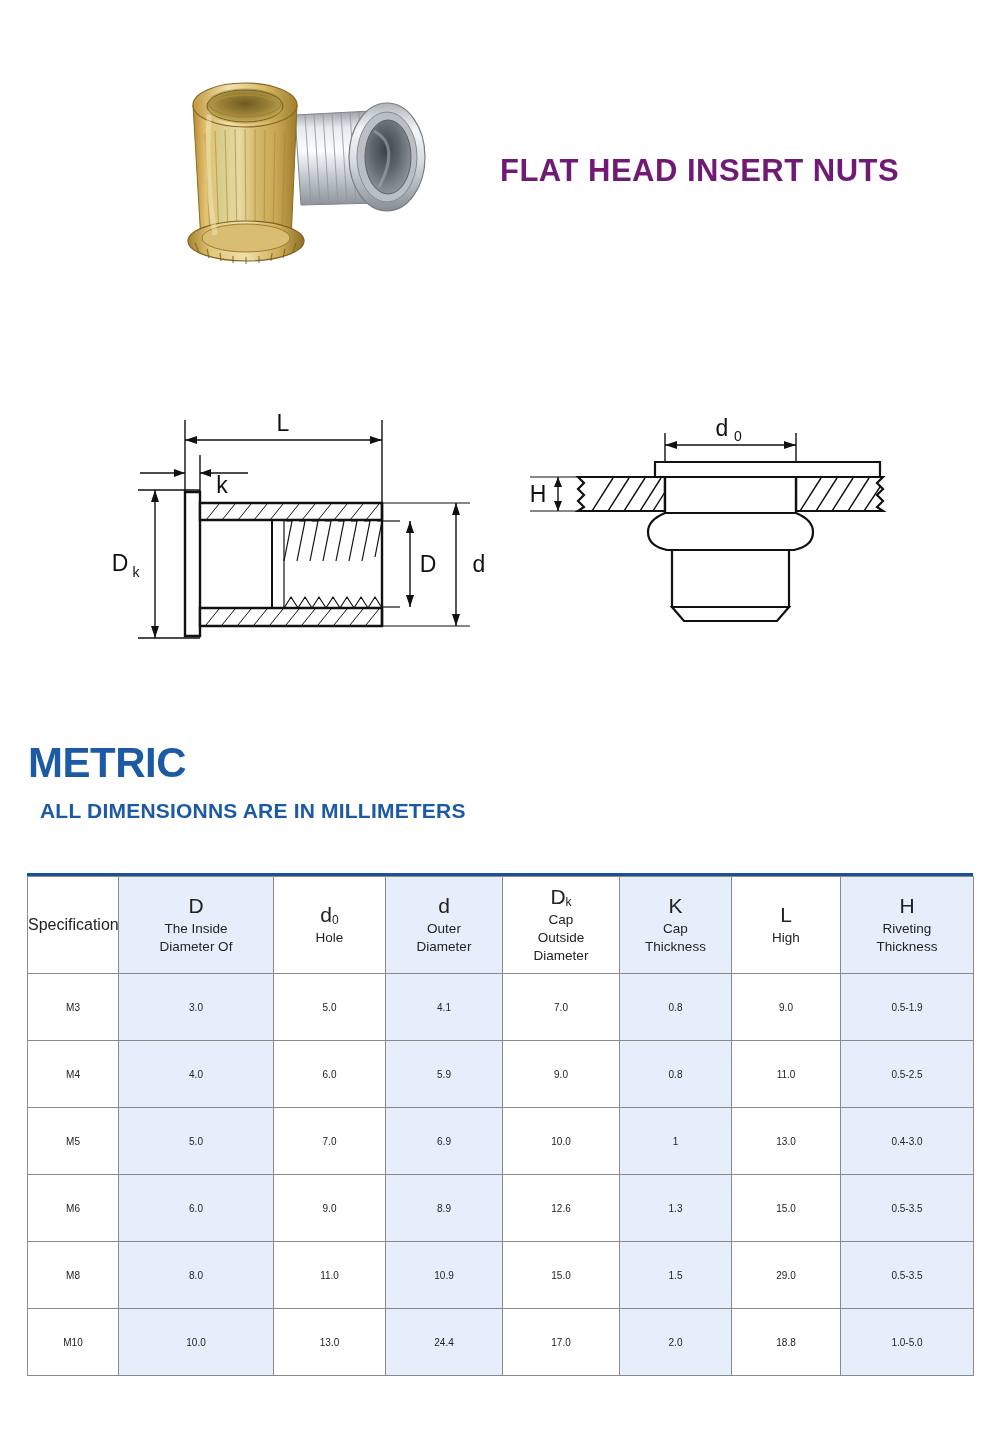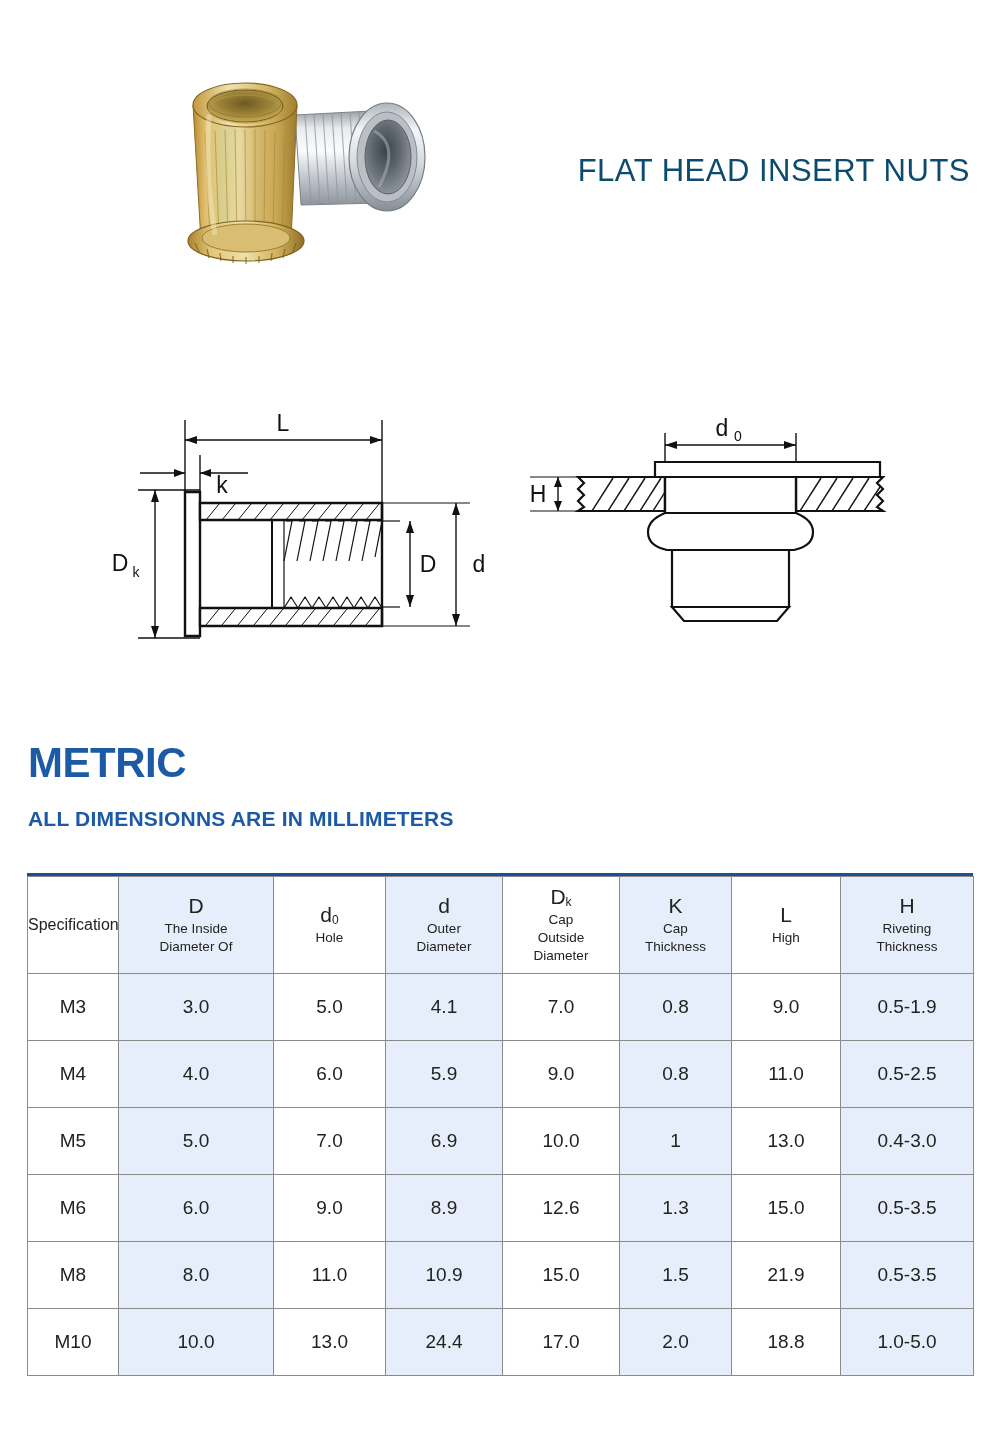--- a/index.html
+++ b/index.html
@@ -23,26 +23,26 @@
   }
   .product-photo {
     position: absolute;
     left: 175px; top: 45px;
     width: 275px; height: 230px;
   }
   .hero-title {
     position: absolute;
     left: 500px; top: 150px;
     width: 470px;
-    text-align: right;
+    text-align: left;
     font-size: 31px;
-    font-weight: normal;
+    font-weight: bold;
     letter-spacing: 0.5px;
     line-height: 1.38;
-    color: #0c4a6e;
+    color: #701a75;
   }
 
   
   .drawings {
     position: absolute;
     left: 0; top: 395px;
     width: 1000px; height: 300px;
   }
 
   
@@ -50,29 +50,29 @@
     position: absolute;
     left: 28px; top: 742px;
     width: 800px;
   }
   .metric-title {
     font-size: 42px;
     font-weight: bold;
     color: #1d5aa6;
     letter-spacing: -0.5px;
     line-height: 1;
-    margin: 0 0 24px 0;
+    margin: 0 0 16px 0;
   }
   .metric-sub {
     font-size: 21px;
     font-weight: bold;
     color: #1d5aa6;
     letter-spacing: 0.2px;
     line-height: 1;
-    margin: 0;
+    margin: 12px;
   }
 
   
   .spec-table-wrap {
     position: absolute;
     left: 27px; top: 873px;
     width: 946px;
     border-top: 3px solid #1b4f96;
   }
   table.spec {
@@ -82,21 +82,21 @@
   }
   table.spec th, table.spec td {
     border: 1px solid #8a8a8a;
     text-align: center;
     vertical-align: middle;
     font-weight: normal;
     color: #222;
     padding: 0;
   }
   table.spec th { height: 97px; }
-  table.spec td { height: 67px; font-size: 19px; }
+  table.spec td { height: 67px; font-size: 10px; }
 
   
   table.spec th.tint, table.spec td.tint { background: #e7eefb; }
 
   .hdr-sym {
     font-size: 21px;
     line-height: 1.15;
     display: block;
     margin-bottom: 2px;
   }
@@ -486,21 +486,21 @@
           <td>15.0</td>
           <td class="tint">0.5-3.5</td>
         </tr>
         <tr>
           <td>M8</td>
           <td class="tint">8.0</td>
           <td>11.0</td>
           <td class="tint">10.9</td>
           <td>15.0</td>
           <td class="tint">1.5</td>
-          <td>21.9</td>
+          <td>29.0</td>
           <td class="tint">0.5-3.5</td>
         </tr>
         <tr>
           <td>M10</td>
           <td class="tint">10.0</td>
           <td>13.0</td>
           <td class="tint">24.4</td>
           <td>17.0</td>
           <td class="tint">2.0</td>
           <td>18.8</td>

